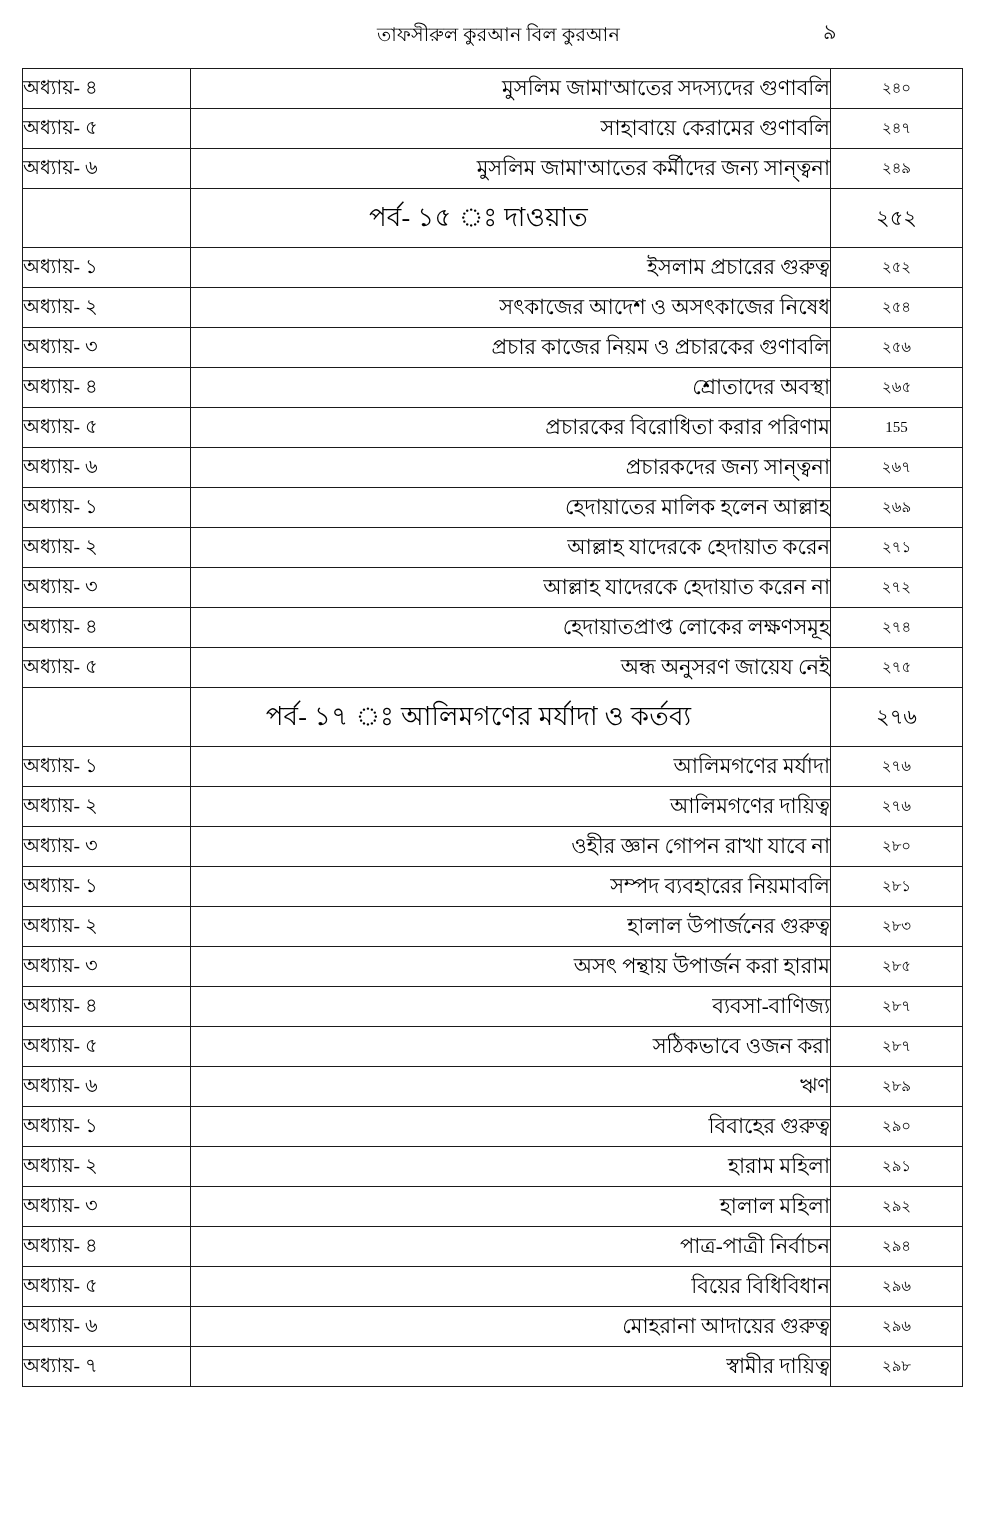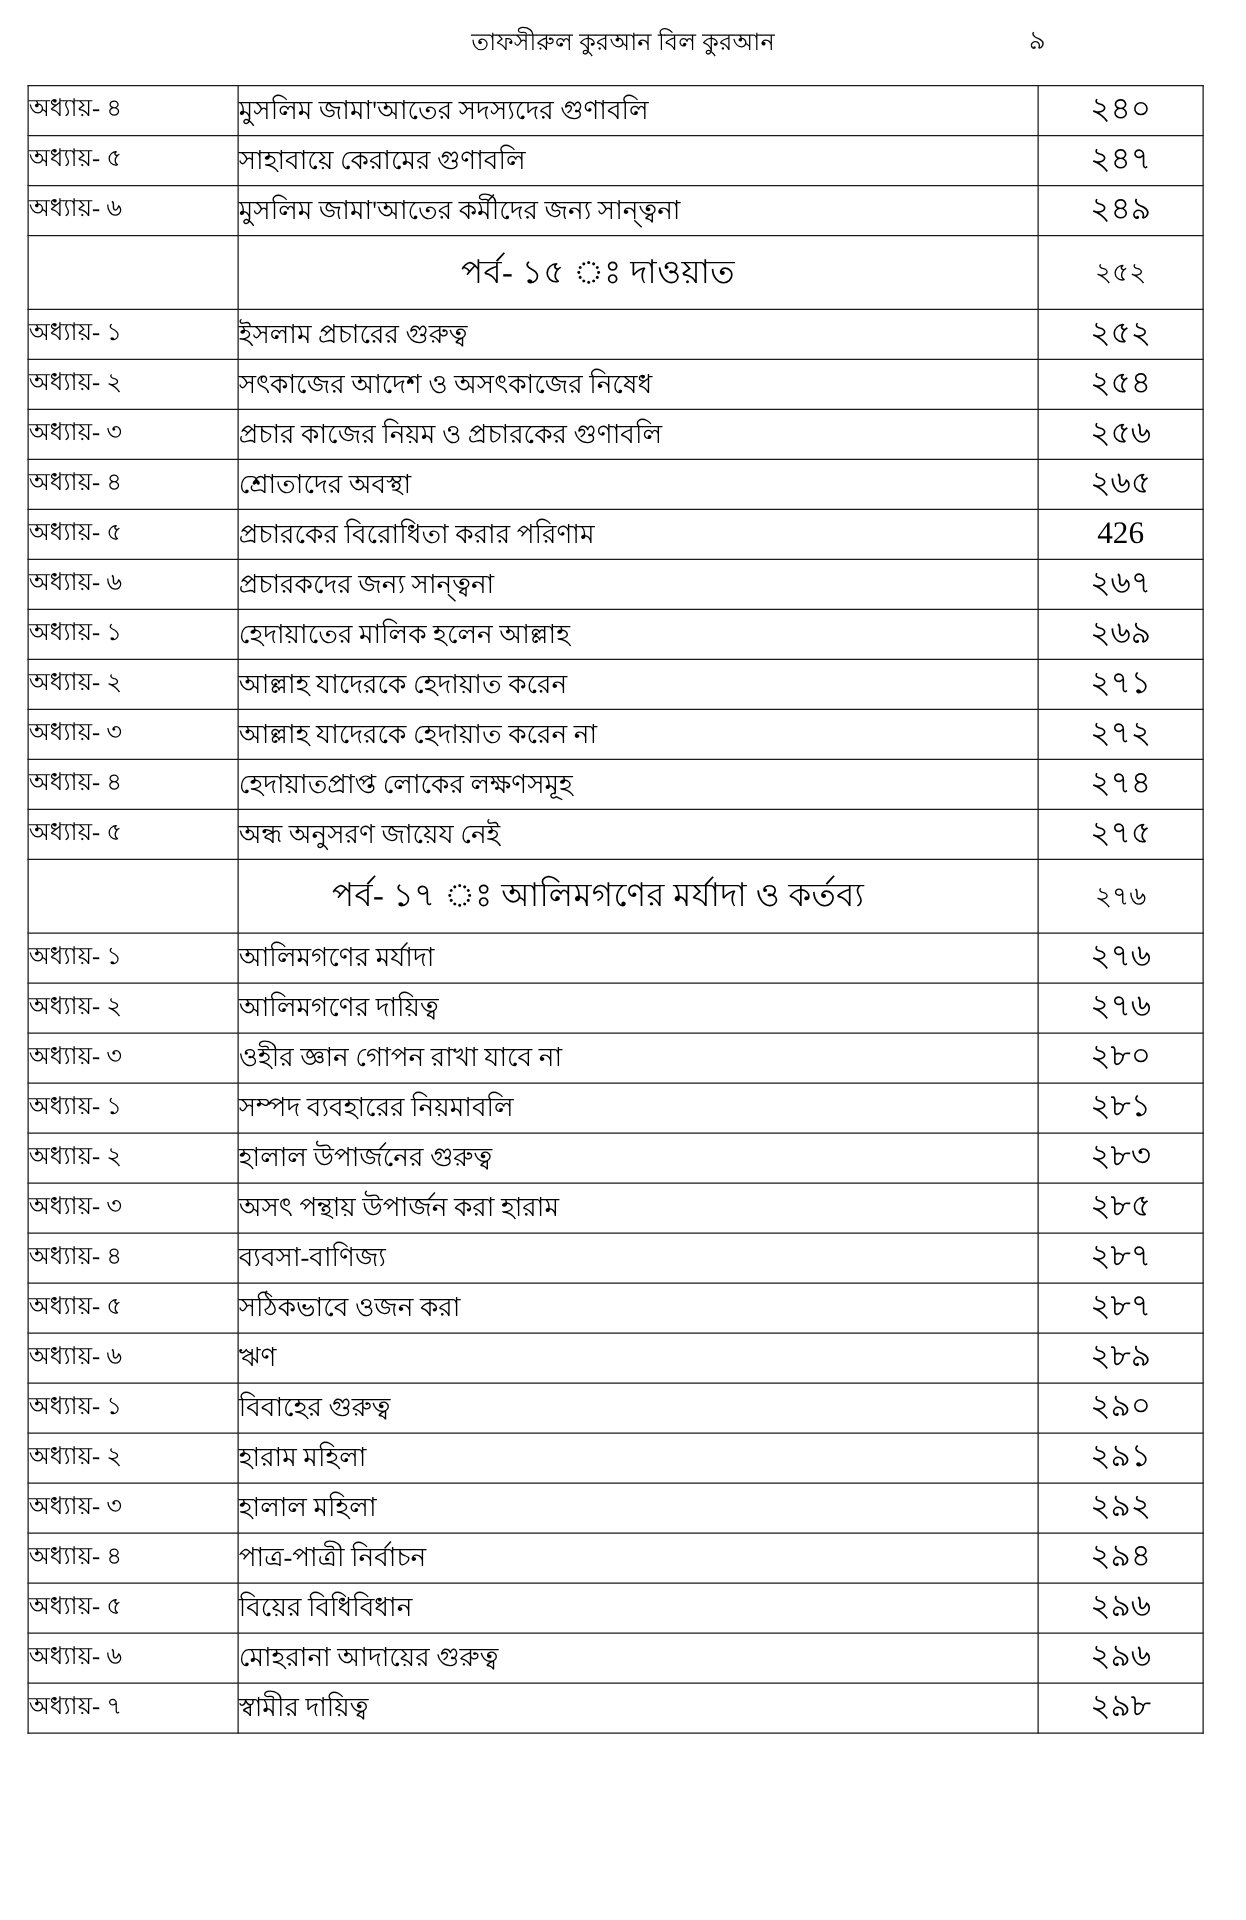--- a/index.html
+++ b/index.html
@@ -82,23 +82,24 @@
     font-size: 19.5px;
     padding-left: 14px;
     white-space: nowrap;
     line-height: 1.15;
     margin-top: 48px;
   }
   td.title {
     font-size: 21px;
     padding-left: 14px;
     line-height: 1.15;
+    text-align: right;
   }
   td.pageno {
-    font-size: 25px;
+    font-size: 15px;
     text-align: center;
     line-height: 1.15;
   }
 
   
   tr.part td {
     height: 58px;
   }
   tr.part td.part-title {
     text-align: center;
@@ -170,21 +171,21 @@
             <td class="pageno">২৫৬</td>
           </tr>
           <tr class="entry">
             <td class="chapter">অধ্যায়- ৪</td>
             <td class="title">শ্রোতাদের অবস্থা</td>
             <td class="pageno">২৬৫</td>
           </tr>
           <tr class="entry">
             <td class="chapter">অধ্যায়- ৫</td>
             <td class="title">প্রচারকের বিরোধিতা করার পরিণাম</td>
-            <td class="pageno">426</td>
+            <td class="pageno">155</td>
           </tr>
           <tr class="entry">
             <td class="chapter">অধ্যায়- ৬</td>
             <td class="title">প্রচারকদের জন্য সান্ত্বনা</td>
             <td class="pageno">২৬৭</td>
           </tr>
           <tr class="entry">
             <td class="chapter">অধ্যায়- ১</td>
             <td class="title">হেদায়াতের মালিক হলেন আল্লাহ</td>
             <td class="pageno">২৬৯</td>

